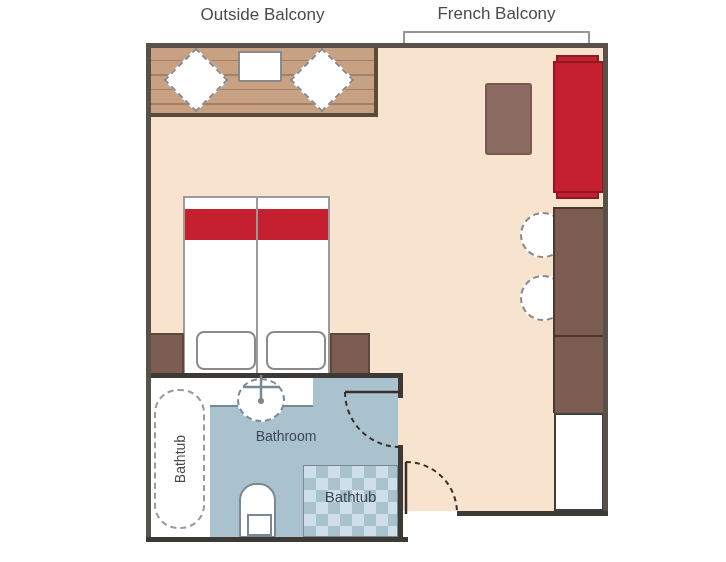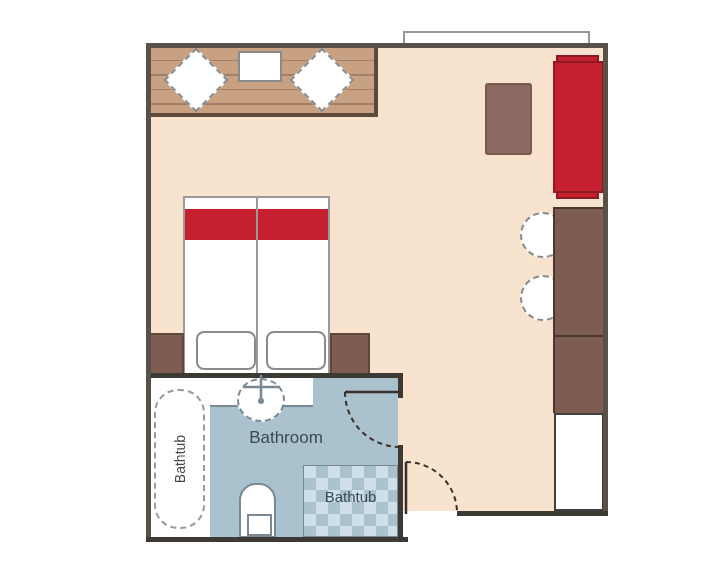--- a/index.html
+++ b/index.html
@@ -67,21 +67,21 @@
   .w-bottom{left:457px;top:511px;width:151px;height:5px;background:var(--bathroom-wall,#3d3a36);}
   .w-bath-top{left:151px;top:373px;width:252px;height:5px;background:var(--bathroom-wall,#3d3a36);}
   .w-bath-right-a{left:398px;top:373px;width:5px;height:25px;background:var(--bathroom-wall,#3d3a36);}
   .w-bath-right-b{left:398px;top:445px;width:5px;height:97px;background:var(--bathroom-wall,#3d3a36);}
   .w-bath-bottom{left:146px;top:537px;width:262px;height:5px;background:var(--bathroom-wall,#3d3a36);}
 
   
   .lbl{color:var(--label-color,#4b4b4b);font-size:17px;text-align:center;white-space:nowrap;}
   .lbl-outside{left:146px;top:5px;width:233px;}
   .lbl-french{left:403px;top:4px;width:187px;}
-  .lbl-bath{left:211px;top:428px;width:150px;color:var(--bathroom-label-color,#3c4856);font-size:17px;}
+  .lbl-bath{left:211px;top:428px;width:150px;color:var(--bathroom-label-color,#3c4856);font-size:14px;}
   .lbl-shower{left:303px;top:488px;width:95px;color:var(--bathroom-label-color,#3c4856);font-size:15px;}
   .lbl-bathtub{left:120px;top:449px;width:120px;height:20px;line-height:20px;font-size:14px;transform:rotate(-90deg);color:#4a4a4a;}
 
   svg.overlay{position:absolute;left:0;top:0;pointer-events:none;}
 </style>
 </head>
 <body>
 
 <div id="plan">
 
@@ -140,17 +140,19 @@
     <path d="M345,392 A55,55 0 0 0 400,447" fill="none" stroke="#3a2e28" stroke-width="2" stroke-dasharray="5,4"></path>
 
     <line x1="406" y1="462" x2="406" y2="514" stroke="#3a2e28" stroke-width="2.5"></line>
     <path d="M406,462 A51,51 0 0 1 457,513" fill="none" stroke="#3a2e28" stroke-width="2" stroke-dasharray="5,4"></path>
 
     <line x1="261" y1="375" x2="261" y2="400" stroke="#7a8894" stroke-width="2.5"></line>
     <line x1="243" y1="387" x2="280" y2="387" stroke="#7a8894" stroke-width="2.5"></line>
     <circle cx="261" cy="401" r="3" fill="#7a8894"></circle>
   </svg>
 
+  <div class="abs lbl lbl-outside">Outside Balcony</div>
+  <div class="abs lbl lbl-french">French Balcony</div>
   <div class="abs lbl lbl-bath">Bathroom</div>
   <div class="abs lbl lbl-shower">Bathtub</div>
   <div class="abs lbl lbl-bathtub">Bathtub</div>
 
 </div>
 
 </body></html>

